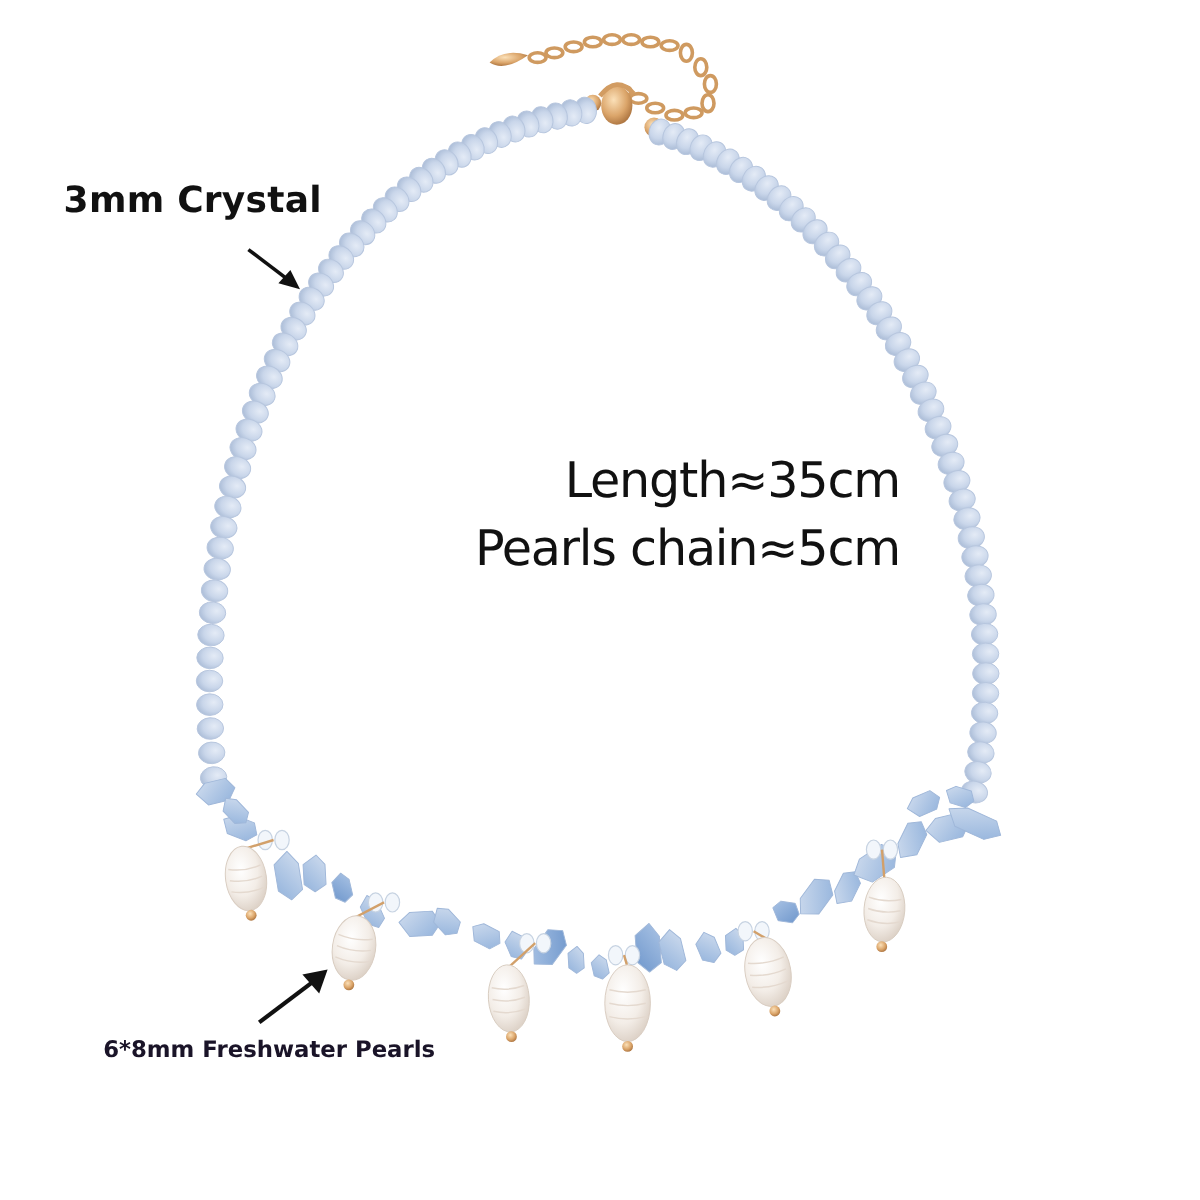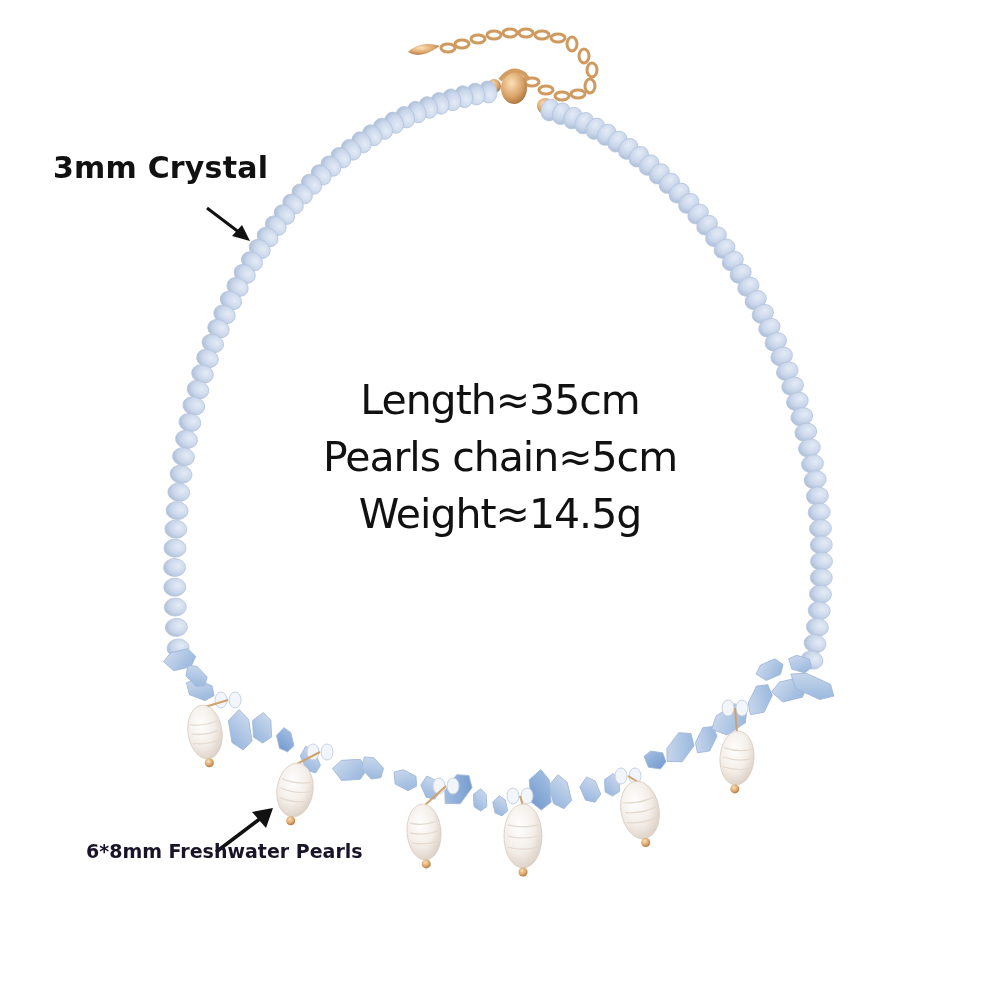--- a/index.html
+++ b/index.html
@@ -28,32 +28,32 @@
       top: 150px;
       font-size: 30px;
       font-weight: bold;
       color: #111111;
       letter-spacing: 0.2px;
       white-space: nowrap;
     }
     .label-pearls {
       position: absolute;
       left: 86px;
-      top: 840px;
+      top: 864px;
       font-size: 19px;
       font-weight: bold;
       color: #1a1428;
       white-space: nowrap;
     }
     .specs {
       position: absolute;
       left: 250px;
       top: 372px;
       width: 500px;
-      text-align: center;
+      text-align: right;
       color: #111111;
       font-family: "DejaVu Sans", "Liberation Sans", sans-serif;
       font-size: 41px;
       line-height: 57px;
       letter-spacing: -1px;
     }
     .specs div { white-space: nowrap; }
   </style>
 </head>
 <body>
@@ -303,17 +303,16 @@
       <line x1="216" y1="852" x2="261" y2="818" stroke="#111" stroke-width="3.5"></line>
       <polygon points="273,808 266,828 252,812" fill="#111"></polygon>
     </g>
   </svg>
 
   <div class="label-crystal">3mm Crystal</div>
 
   <div class="specs">
     <div>Length≈35cm</div>
     <div>Pearls chain≈5cm</div>
-    <div>Weight≈14.5g</div>
   </div>
 
   <div class="label-pearls">6*8mm Freshwater Pearls</div>
 </div>
 
 </body></html>

